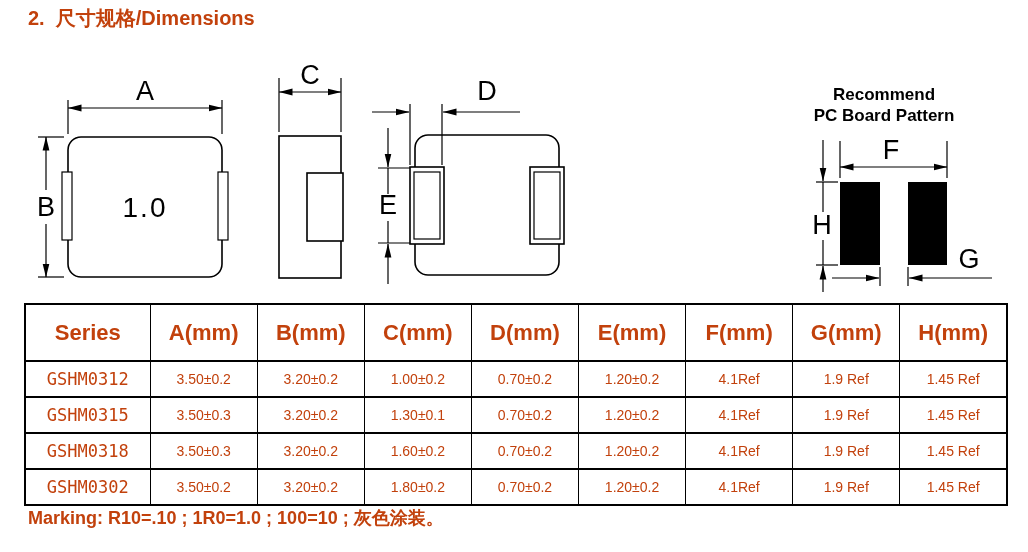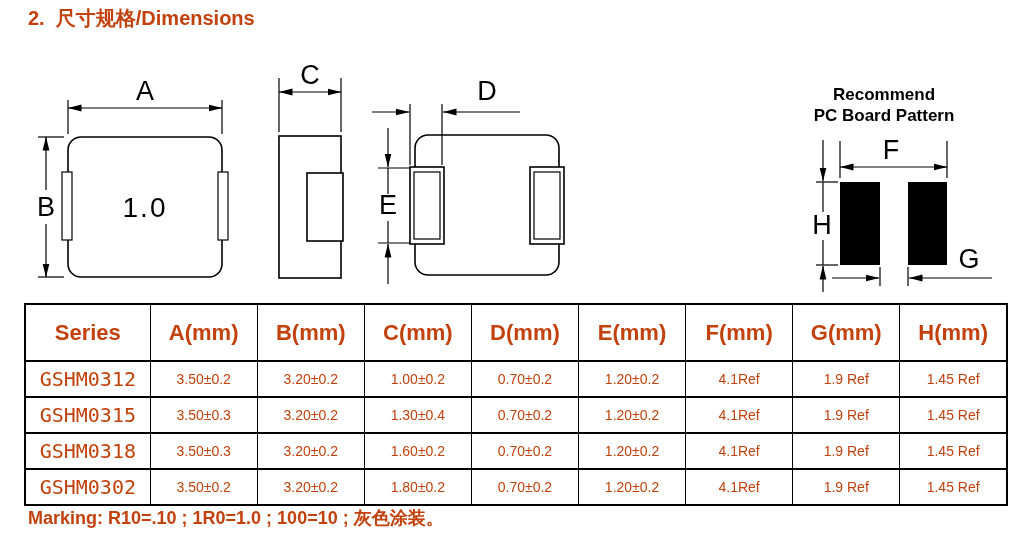--- a/index.html
+++ b/index.html
@@ -15,21 +15,21 @@
   .mark-label{font-size:28px;letter-spacing:2px;fill:#000;text-anchor:middle;}
   .pcb-title{font-size:17px;font-weight:bold;fill:#000;text-anchor:middle;}
   .pad{fill:#000;stroke:none;}
   .dim-table{position:absolute;left:24px;top:303px;width:984px;border-collapse:collapse;
              table-layout:fixed;border:2px solid #000;}
   .dim-table th,.dim-table td{border-left:1px solid #000;border-right:1px solid #000;
              border-top:2px solid #000;border-bottom:2px solid #000;
              text-align:center;vertical-align:middle;padding:0;}
   .dim-table th{height:55px;font-size:22px;font-weight:bold;}
   .dim-table td{height:34px;font-size:14px;}
-  .dim-table td.series{font-family:"DejaVu Sans Mono","Liberation Mono",monospace;font-size:20px;margin-top:44px;}
+  .dim-table td.series{font-family:"DejaVu Sans Mono","Liberation Mono",monospace;font-size:17px;margin-top:44px;}
   .marking{position:absolute;left:28px;top:506px;margin:0;font-size:18px;font-weight:bold;}
 </style>
 </head>
 <body>
 
 <div class="page">
 
   <h1 class="title">2.&nbsp; 尺寸规格/Dimensions</h1>
 
   <svg class="drawings" viewBox="0 0 1028 302" xmlns="http://www.w3.org/2000/svg">
@@ -158,21 +158,21 @@
         <td>0.70±0.2</td>
         <td>1.20±0.2</td>
         <td>4.1Ref</td>
         <td>1.9 Ref</td>
         <td>1.45 Ref</td>
       </tr>
       <tr>
         <td class="series">GSHM0315</td>
         <td>3.50±0.3</td>
         <td>3.20±0.2</td>
-        <td>1.30±0.4</td>
+        <td>1.30±0.1</td>
         <td>0.70±0.2</td>
         <td>1.20±0.2</td>
         <td>4.1Ref</td>
         <td>1.9 Ref</td>
         <td>1.45 Ref</td>
       </tr>
       <tr>
         <td class="series">GSHM0318</td>
         <td>3.50±0.3</td>
         <td>3.20±0.2</td>

